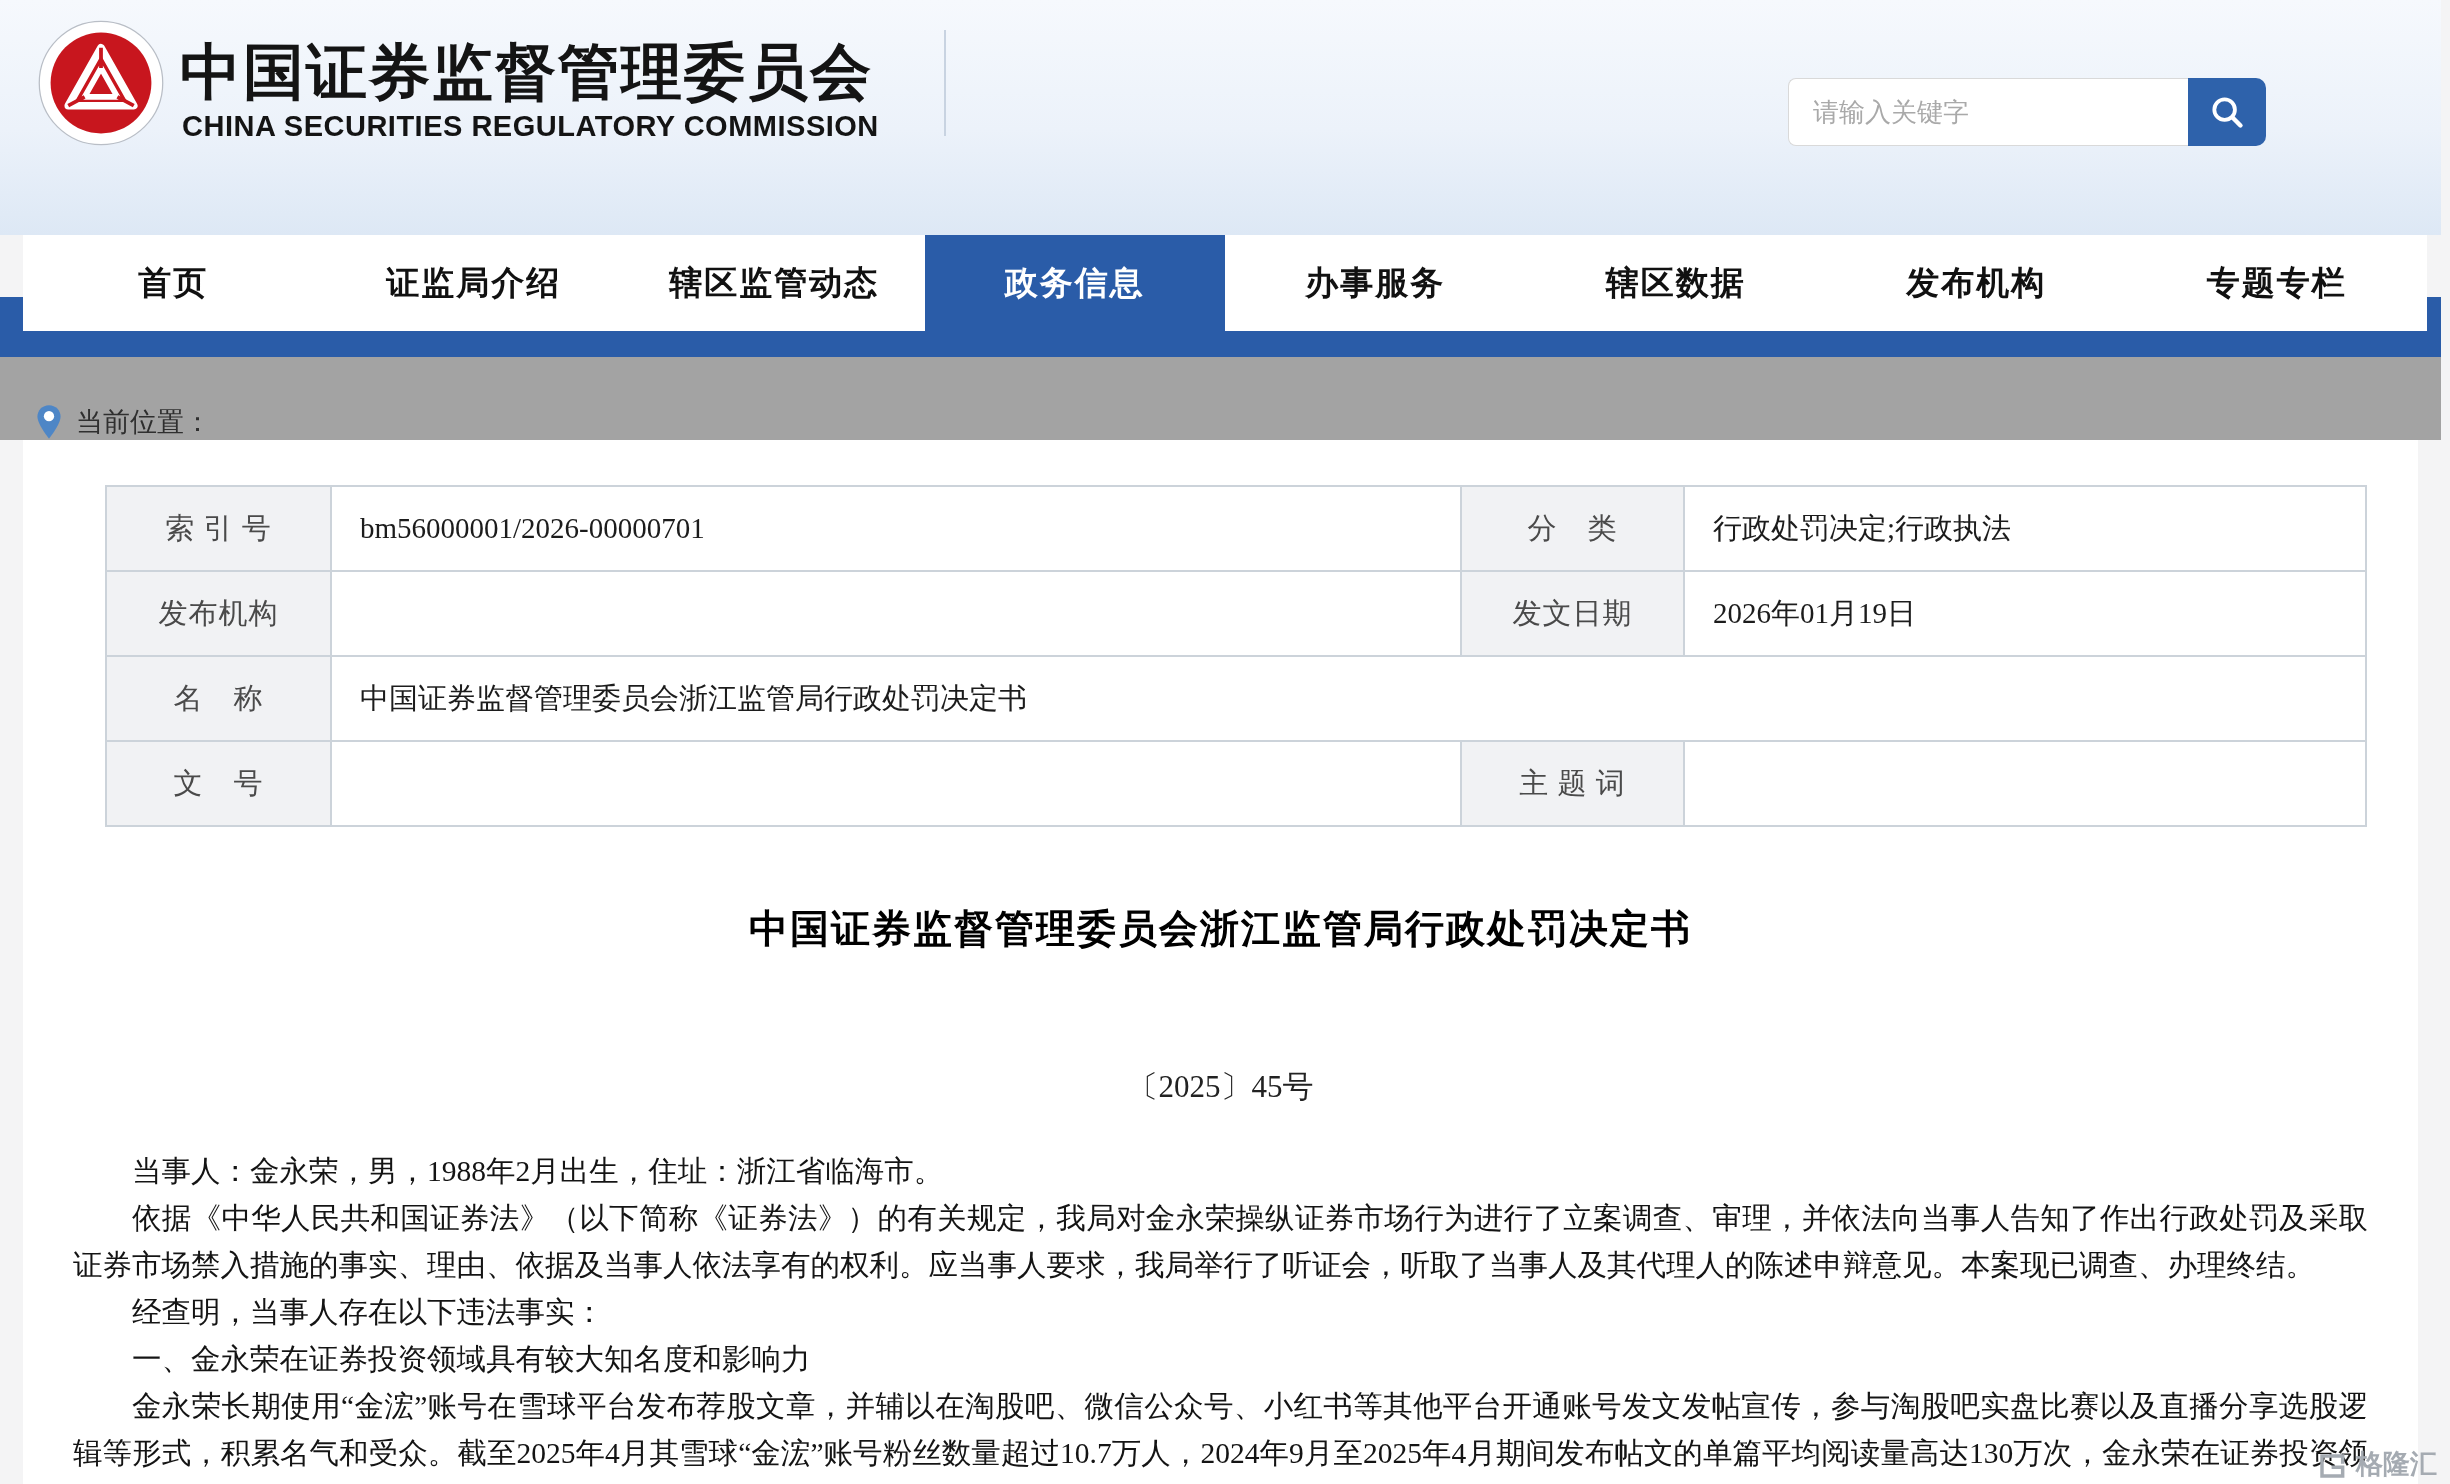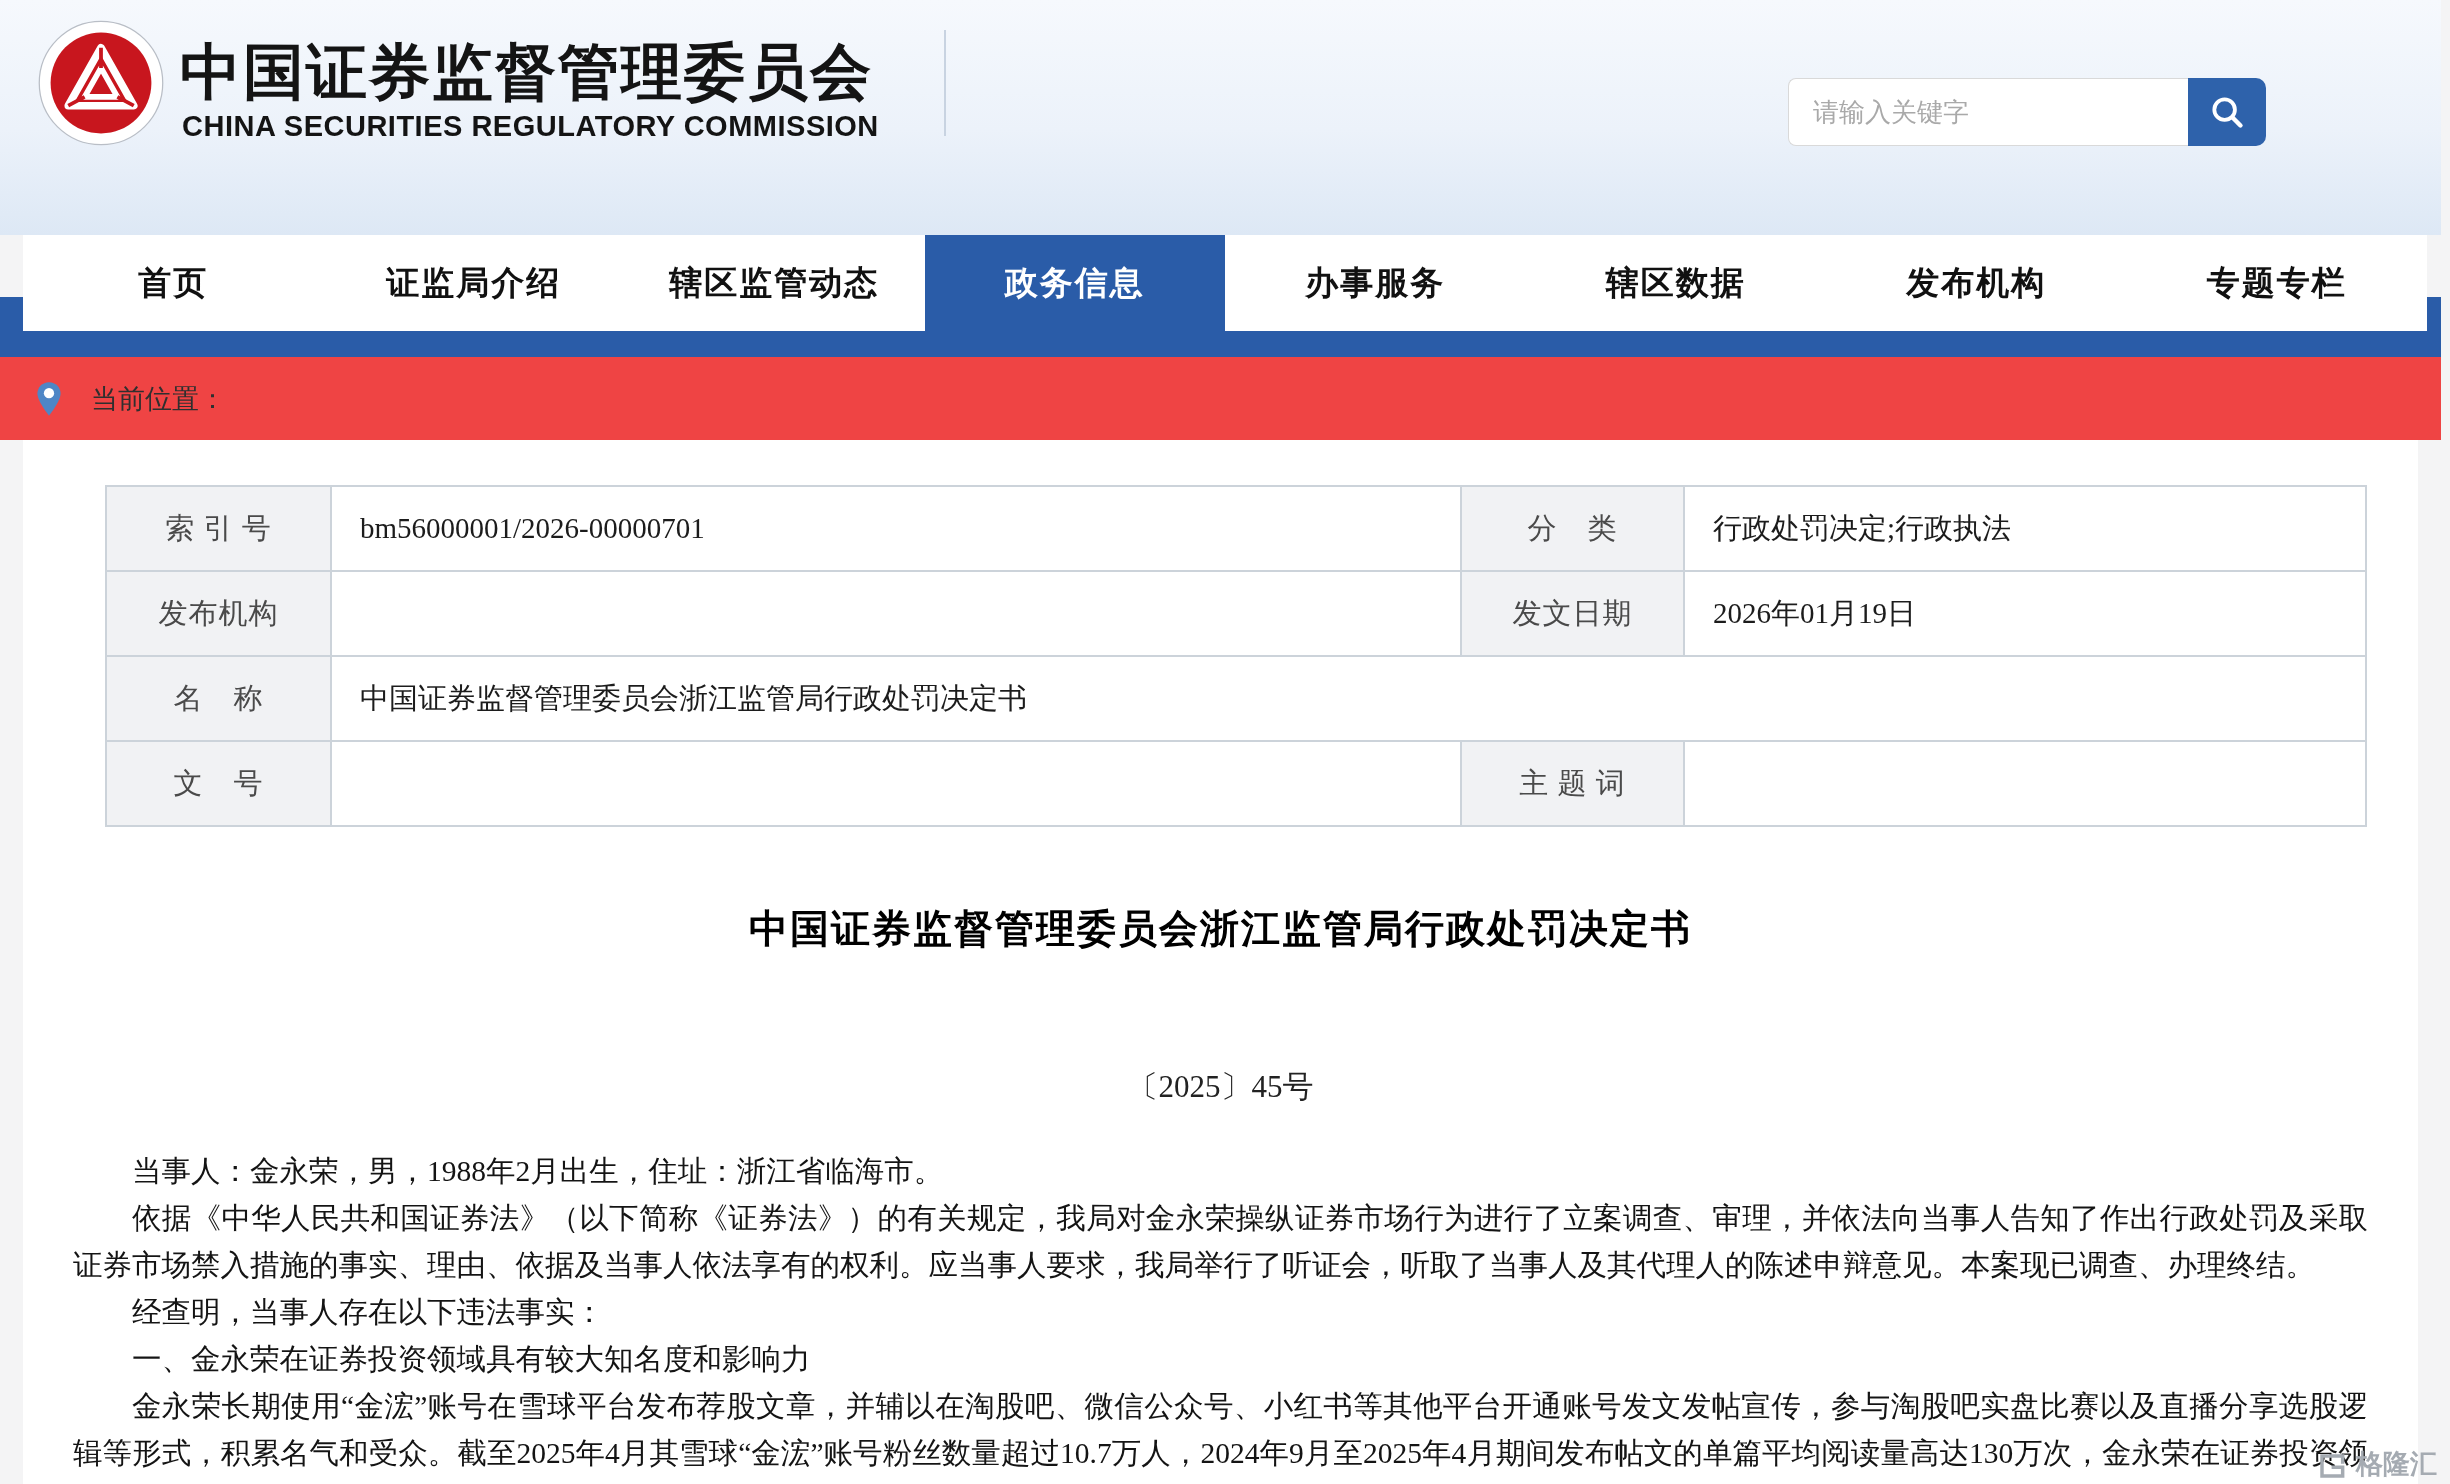--- a/index.html
+++ b/index.html
@@ -29,23 +29,23 @@
   
   .nav-wrap{position:relative;height:122px;background:#f4f4f5;}
   .nav-strip{position:absolute;left:0;top:62px;width:100%;height:60px;background:#2a5ca8;}
   .nav-panel{position:absolute;left:23px;top:0;width:2404px;height:96px;background:#fff;display:flex;}
   .nav-tab{flex:1;display:flex;align-items:center;justify-content:center;
     font-size:33px;font-weight:700;color:#111;cursor:pointer;
     font-family:"Liberation Serif","DejaVu Serif",serif;letter-spacing:2px;}
   .nav-tab.active{background:#2a5ca8;color:#fff;}
 
   
-  .breadcrumb-bar{height:83px;background:#ef4444;display:flex;align-items:center;
+  .breadcrumb-bar{height:83px;background:#a3a3a3;display:flex;align-items:flex-end;
     padding-left:36px;font-size:27px;color:#2f2f2f;
-    font-family:"Liberation Serif","DejaVu Serif",serif;gap:15px;}
+    font-family:"Liberation Serif","DejaVu Serif",serif;}
   .pin-icon{margin-right:14px;flex:0 0 auto;}
   .crumb-prefix{margin-right:6px;}
   .crumb-path{color:#2f2f2f;}
 
   
   .content-panel{position:relative;margin:0 23px;background:#fff;height:1044px;
     box-sizing:border-box;padding:45px 50px 0 50px;overflow:hidden;}
 
   table.meta{border-collapse:collapse;table-layout:fixed;width:2260px;margin-left:32px;
     font-family:"Liberation Serif","DejaVu Serif",serif;}

